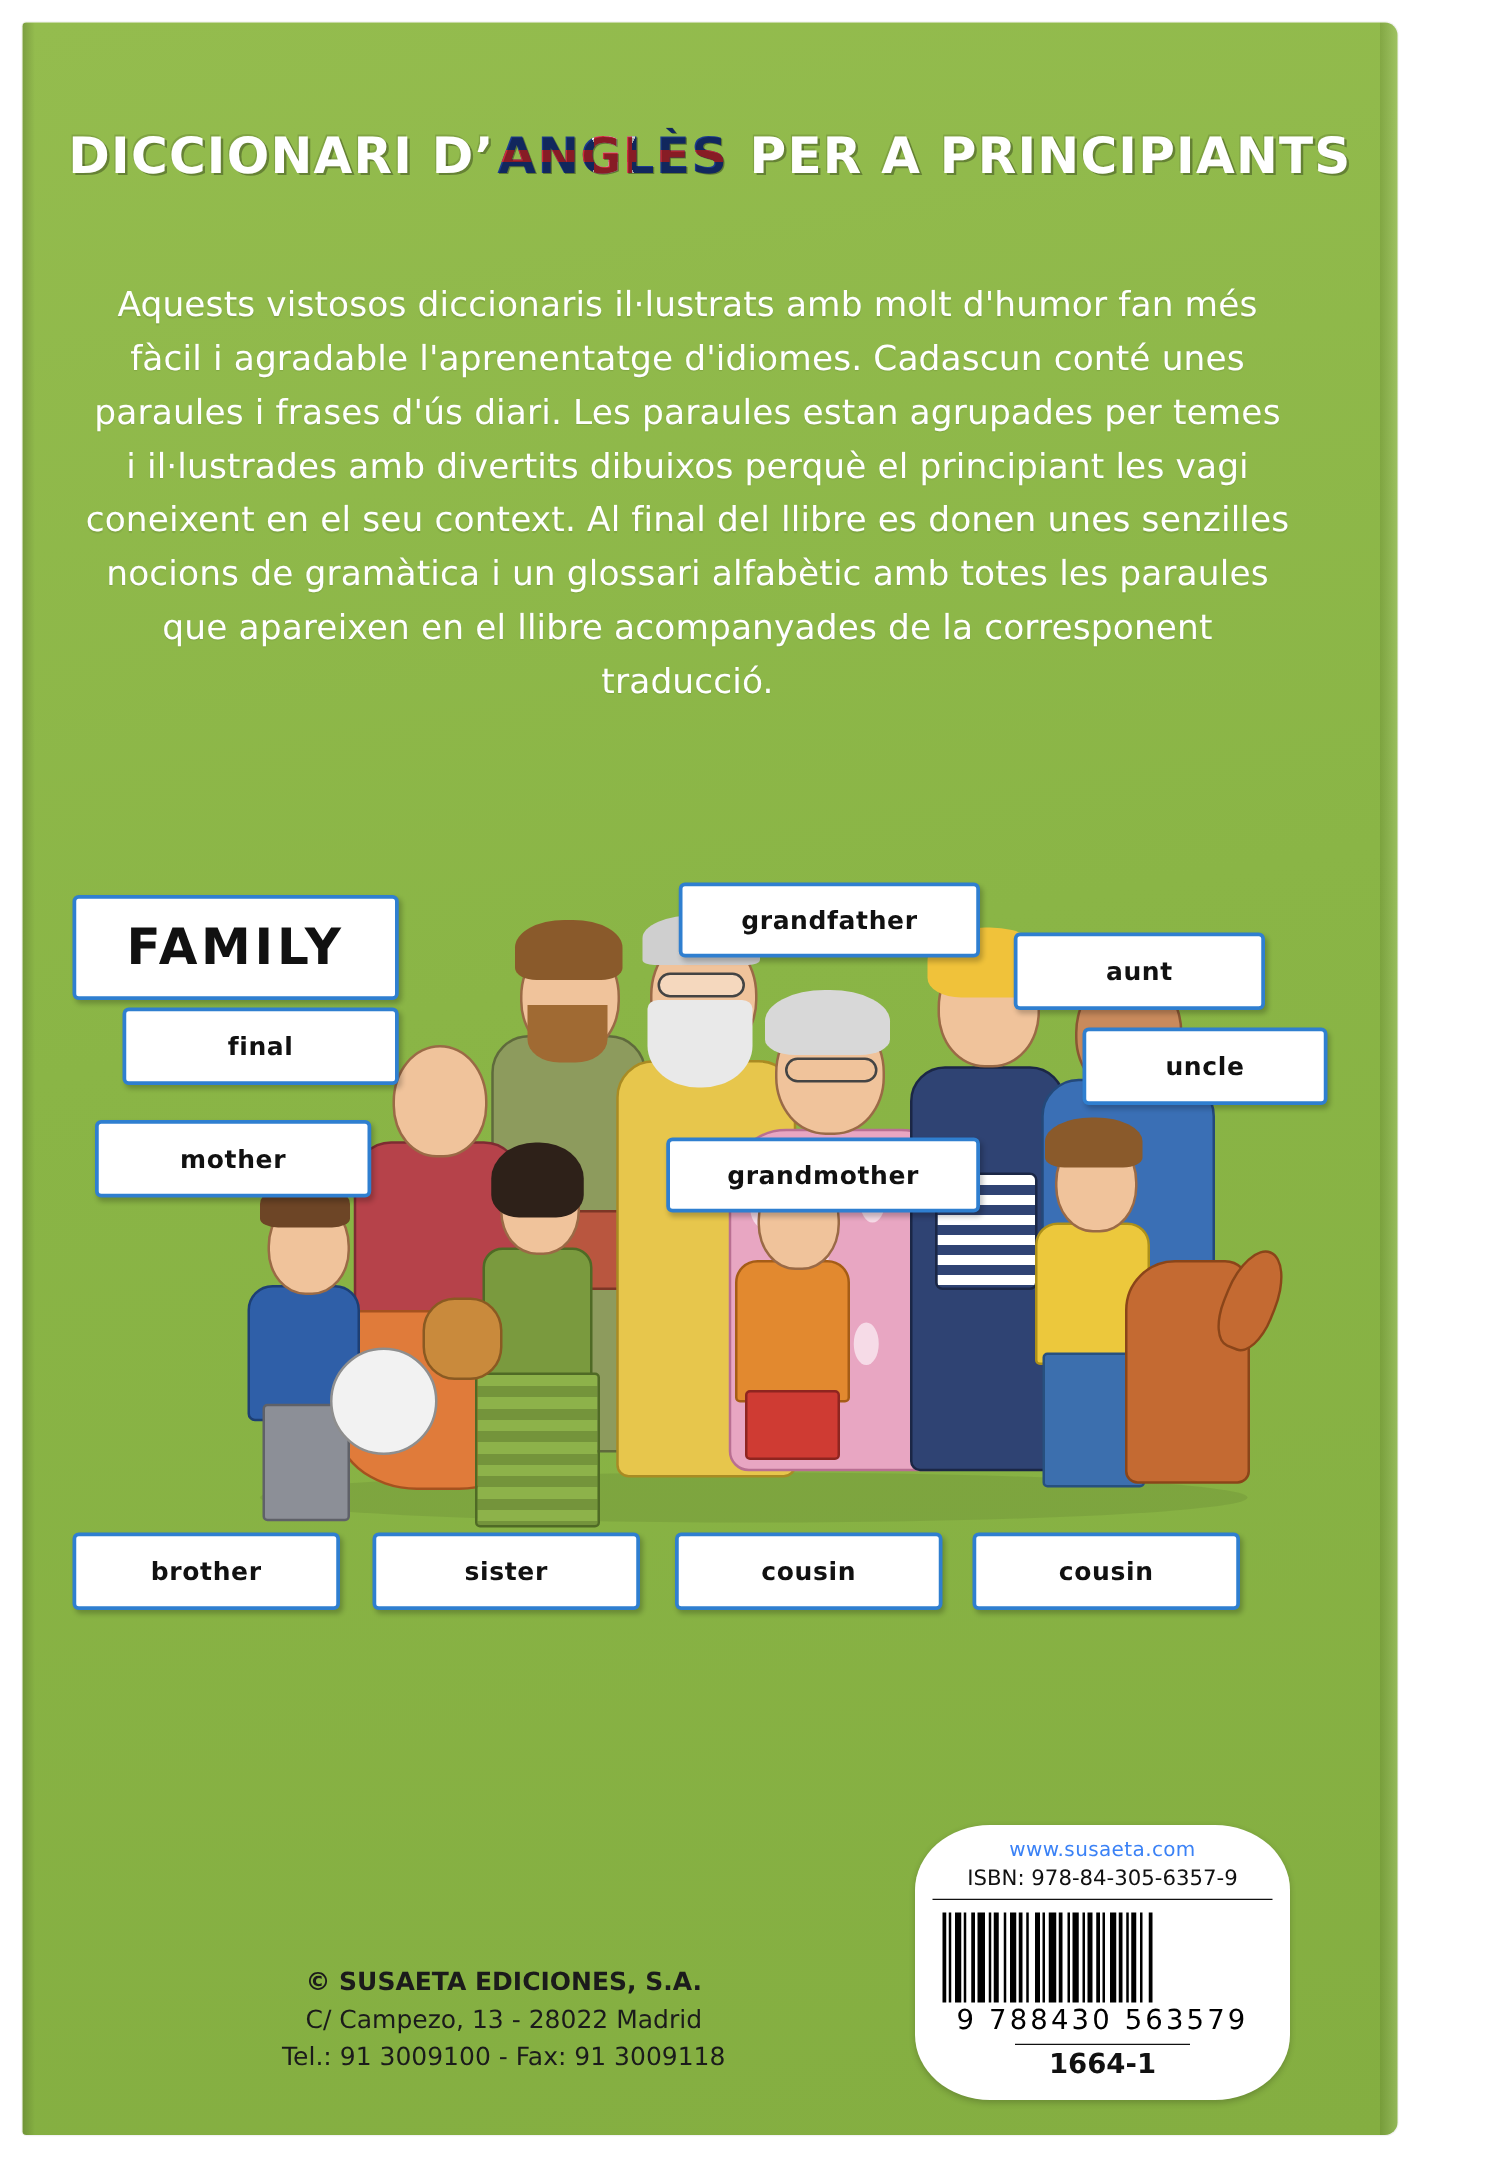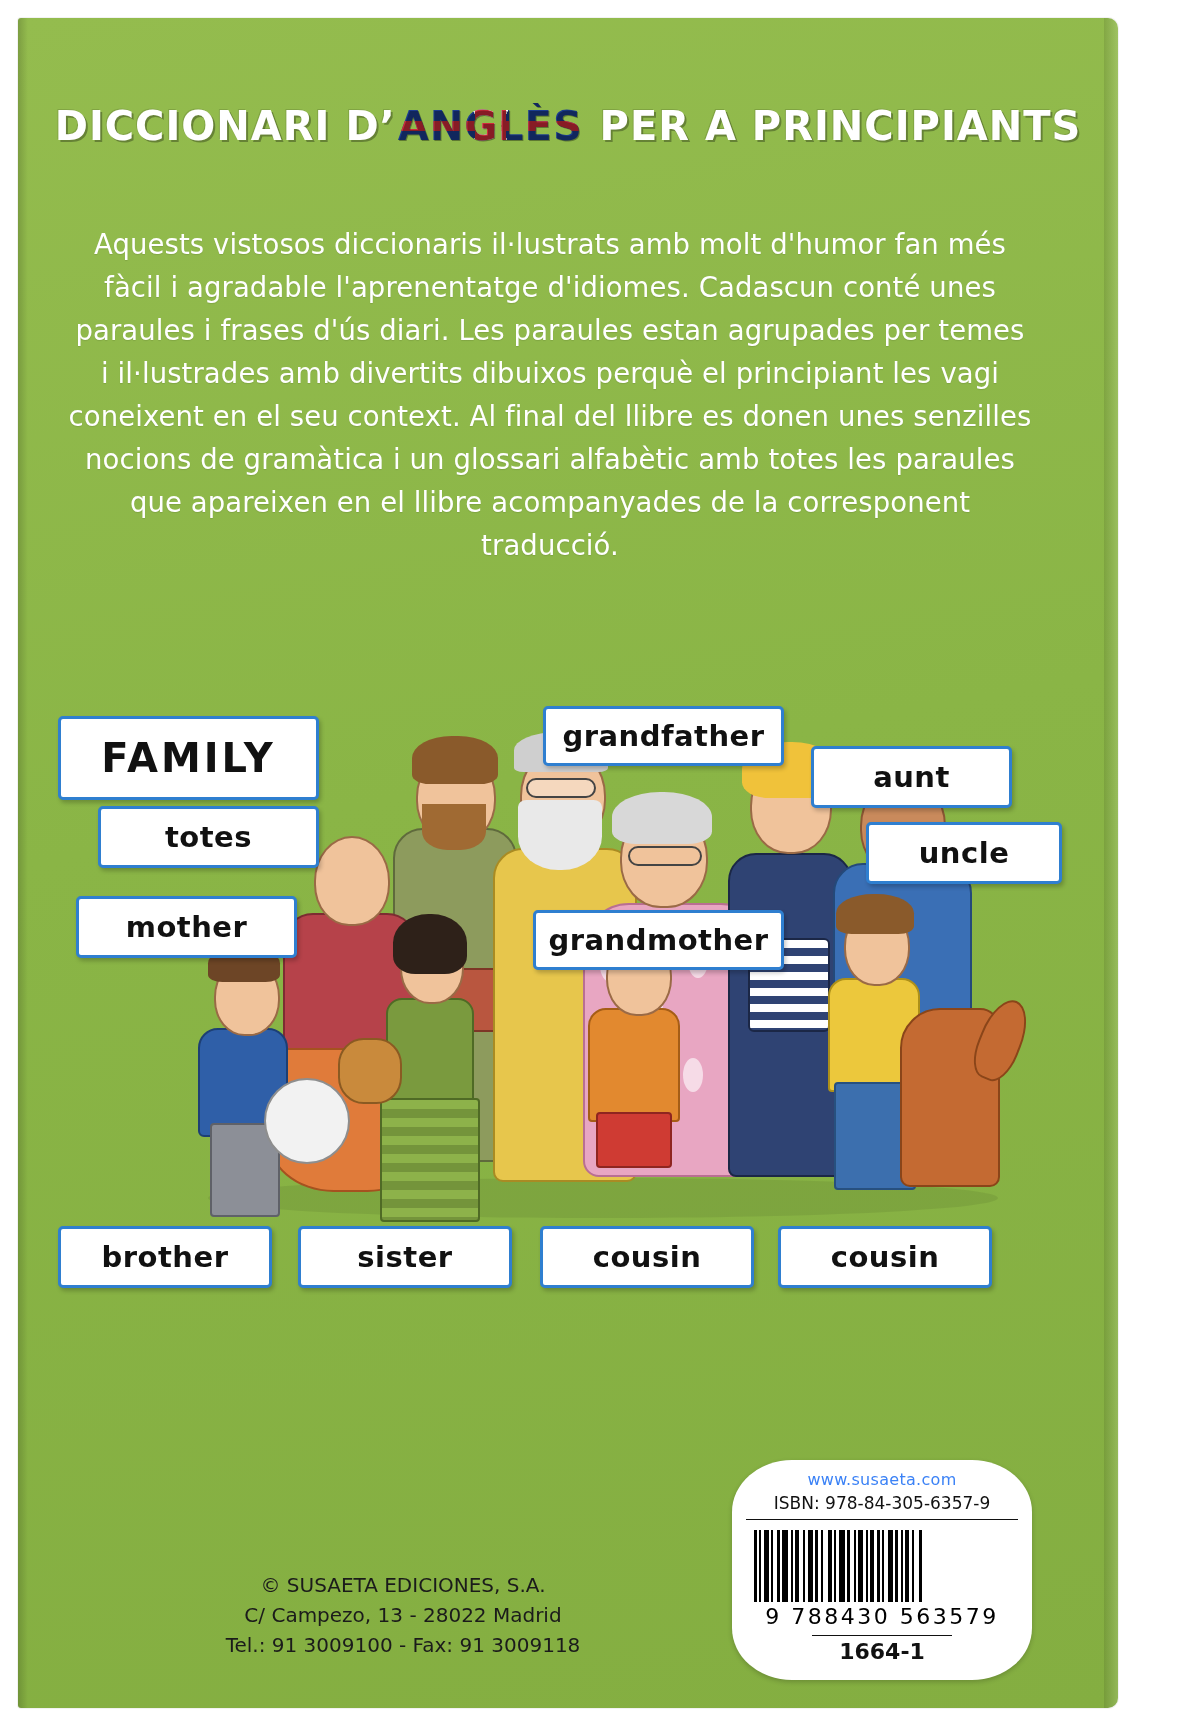--- a/index.html
+++ b/index.html
@@ -128,36 +128,36 @@
     color: #111111;
     font-family: "DejaVu Sans", sans-serif;
     font-weight: bold;
     letter-spacing: 0.5px;
     display: flex;
     align-items: center;
     justify-content: center;
     box-shadow: 2px 3px 4px rgba(0,0,0,0.22);
     white-space: nowrap;
   }
-  .label.small { font-size: 29px; }
+  .label.small { font-size: 20px; }
   .label.big { font-size: 40px; letter-spacing: 3px; }
 
   
   .publisher {
     position: absolute;
     left: 150px;
     bottom: 48px;
     width: 470px;
     text-align: center;
     color: #1b1b1b;
     font-family: "DejaVu Sans", sans-serif;
     font-size: 20px;
     line-height: 30px;
   }
-  .publisher .p1 { font-weight: normal; text-align: center; }
+  .publisher .p1 { font-weight: bold; text-align: center; }
 
   .barcode-box {
     position: absolute;
     right: 86px;
     bottom: 28px;
     width: 300px;
     height: 220px;
     background: #ffffff;
     border-radius: 60px/52px;
     box-shadow: 0 2px 5px rgba(0,0,0,0.2);
@@ -288,21 +288,21 @@
         <div class="fig head" style="left:656px; top:198px; width:62px; height:76px;"></div>
         <div class="fig" style="left:648px; top:186px; width:78px; height:40px; background:#8a5a2b; border-radius:48% 48% 20% 20%;"></div>
         <div class="fig" style="left:712px; top:300px; width:96px; height:175px; background:#c46a32; border:2px solid #8a4519; border-radius:40px 20px 10px 10px;"></div>
         <div class="fig" style="left:792px; top:290px; width:38px; height:80px; background:#c46a32; border:2px solid #8a4519; border-radius:50% 50% 40% 40%; transform:rotate(22deg);"></div>
       </div>
 
       <div class="label big" style="left:10px; top:18px; width:255px; height:78px;">
         <span>FAMILY</span>
       </div>
       <div class="label small" style="left:50px; top:108px; width:215px; height:56px;">
-        <span>totes</span>
+        <span>final</span>
       </div>
       <div class="label small" style="left:28px; top:178px; width:215px; height:56px;margin-top:20px;">
         <span>mother</span>
       </div>
       <div class="label small" style="left:495px; top:8px; width:235px; height:54px;">
         <span>grandfather</span>
       </div>
       <div class="label small" style="left:818px; top:124px; width:190px; height:56px;">
         <span>uncle</span>
       </div>

